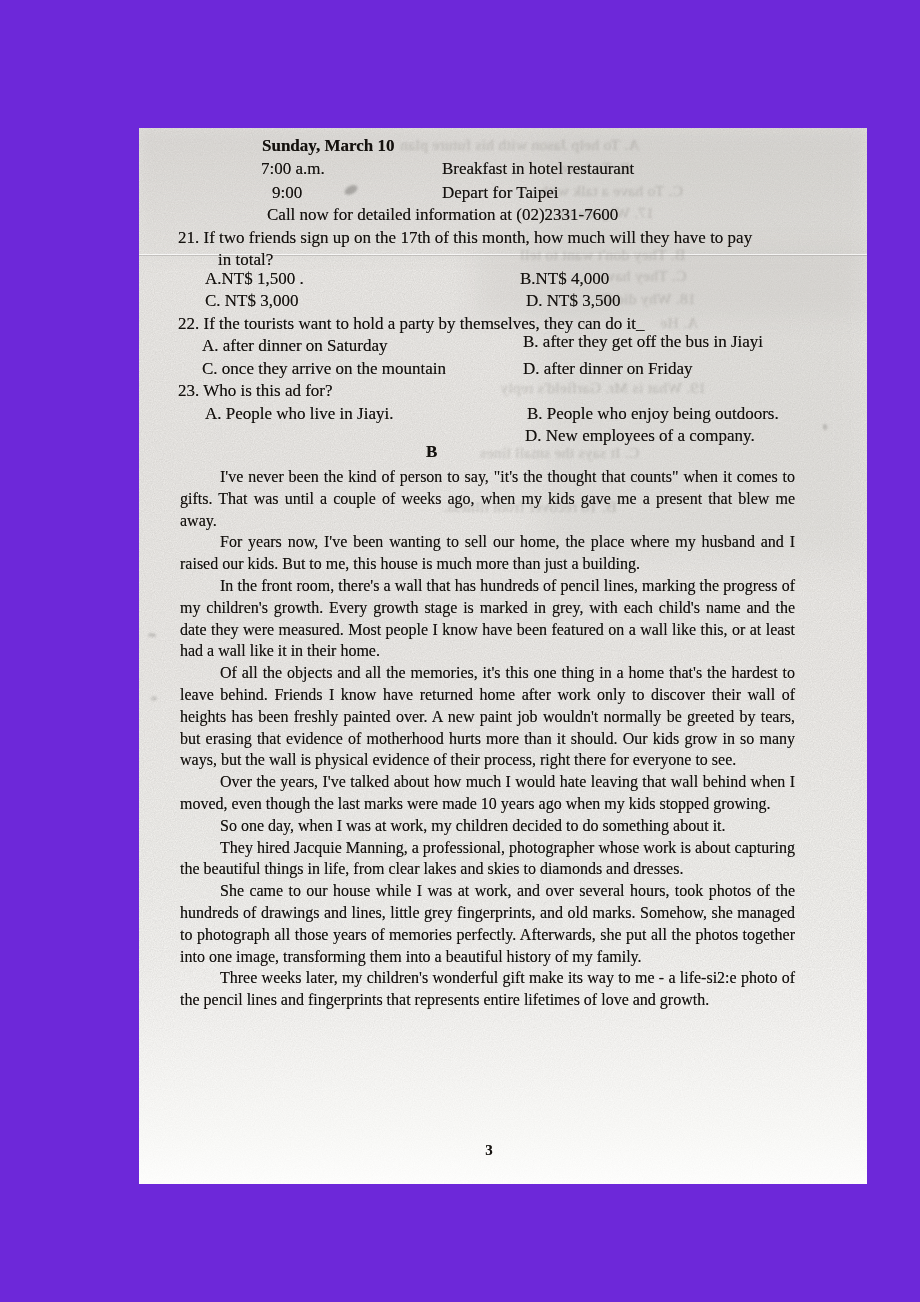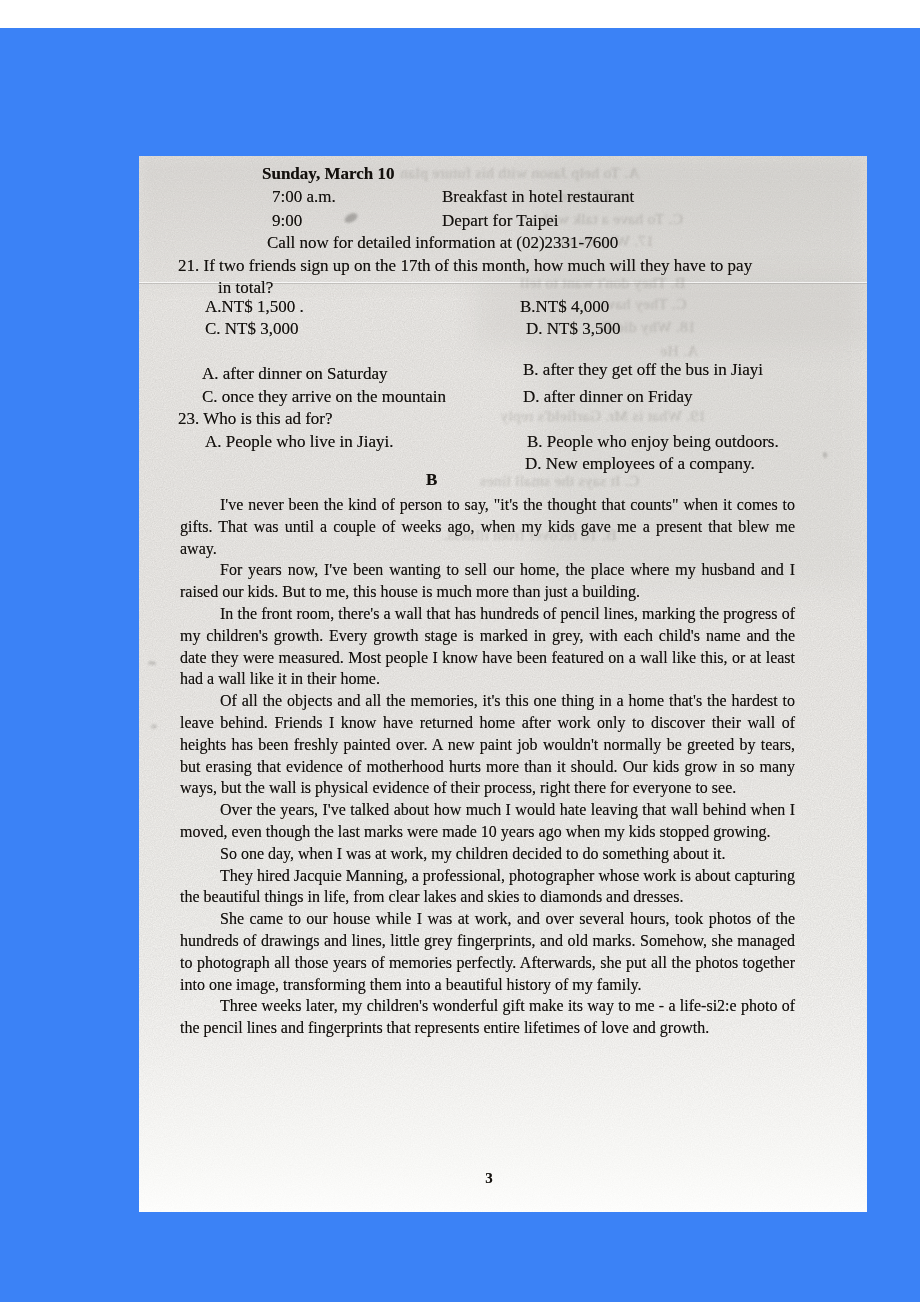--- a/index.html
+++ b/index.html
@@ -1,21 +1,21 @@
 <!DOCTYPE html>
 <html><head>
 <meta charset="utf-8">
 <style>
   html,body { margin:0; padding:0; }
   body {
     width:920px; height:1302px; background:#ffffff;
     font-family:"Liberation Serif", serif; color:#14110e;
     position:relative; overflow:hidden;
   }
-  .canvas { position:absolute; inset:0; background:#3b82f6;margin-top:28px; }
+  .canvas { position:absolute; inset:0; background:#6d28d9; }
   .scan {
     position:absolute; left:139px; top:128px; width:728px; height:1056px;
     background:linear-gradient(180deg,#e7e5e2 0%,#eae8e5 10%,#e9e7e4 30%,#ebe9e6 52%,#efeeeb 70%,#f4f3f1 84%,#fafaf8 95%,#fefefd 100%);
     overflow:hidden;
   }
   .noise { position:absolute; left:0; top:0; opacity:.5; mix-blend-mode:multiply;
     -webkit-mask-image:linear-gradient(180deg,#000 78%,rgba(0,0,0,.4) 93%,rgba(0,0,0,.18) 100%);
     mask-image:linear-gradient(180deg,#000 78%,rgba(0,0,0,.4) 93%,rgba(0,0,0,.18) 100%);
   }
   .shade { position:absolute; pointer-events:none; }
@@ -70,33 +70,34 @@
     <div class="ghost" style="left:421px;top:76px;">17. Why do so</div>
     <div class="ghost" style="left:381px;top:118px;">B. They don't want to tell</div>
     <div class="ghost" style="left:461px;top:139px;">C. They have</div>
     <div class="ghost" style="left:461px;top:162px;">18. Why did D</div>
     <div class="ghost" style="left:521px;top:186px;">A. He</div>
     <div class="ghost" style="left:361px;top:251px;">19. What is Mr. Garfield's reply</div>
     <div class="ghost" style="left:341px;top:316px;">C. It says the small lines</div>
     <div class="ghost" style="left:304px;top:370px;">B. To recover from illness.</div>
 
     <div class="txt bold" style="left:123px;top:8px;">Sunday, March 10</div>
-    <div class="txt" style="left:133px;top:31px;text-align:right;">7:00 a.m.</div>
+    <div class="txt" style="left:122px;top:31px;text-align:right;">7:00 a.m.</div>
     <div class="txt" style="left:303px;top:31px;">Breakfast in hotel restaurant</div>
     <div class="txt" style="left:133px;top:55px;">9:00</div>
     <div class="txt" style="left:303px;top:55px;">Depart for Taipei</div>
     <div class="txt" style="left:128px;top:77px;">Call now for detailed information at (02)2331-7600</div>
 
     <div class="txt" style="left:39px;top:100px;">21. If two friends sign up on the 17th of this month, how much will they have to pay</div>
     <div class="txt" style="left:79px;top:122px;">in total?</div>
     <div class="txt" style="left:66px;top:141px;">A.NT$ 1,500 .</div>
     <div class="txt" style="left:381px;top:141px;">B.NT$ 4,000</div>
     <div class="txt" style="left:66px;top:163px;">C. NT$ 3,000</div>
     <div class="txt" style="left:387px;top:163px;font-family:Liberation Serif, serif;">D. NT$ 3,500</div>
 
+    <div class="txt" style="left:39px;top:186px;">22. If the tourists want to hold a party by themselves, they can do it_</div>
     <div class="txt" style="left:63px;top:208px;">A. after dinner on Saturday</div>
     <div class="txt" style="left:384px;top:204px;">B. after they get off the bus in Jiayi</div>
     <div class="txt" style="left:63px;top:231px;">C. once they arrive on the mountain</div>
     <div class="txt" style="left:384px;top:231px;">D. after dinner on Friday</div>
 
     <div class="txt" style="left:39px;top:253px;">23. Who is this ad for?</div>
     <div class="txt" style="left:66px;top:276px;">A. People who live in Jiayi.</div>
     <div class="txt" style="left:388px;top:276px;">B. People who enjoy being outdoors.</div>
     <div class="txt" style="left:386px;top:298px;">D. New employees of a company.</div>
 

